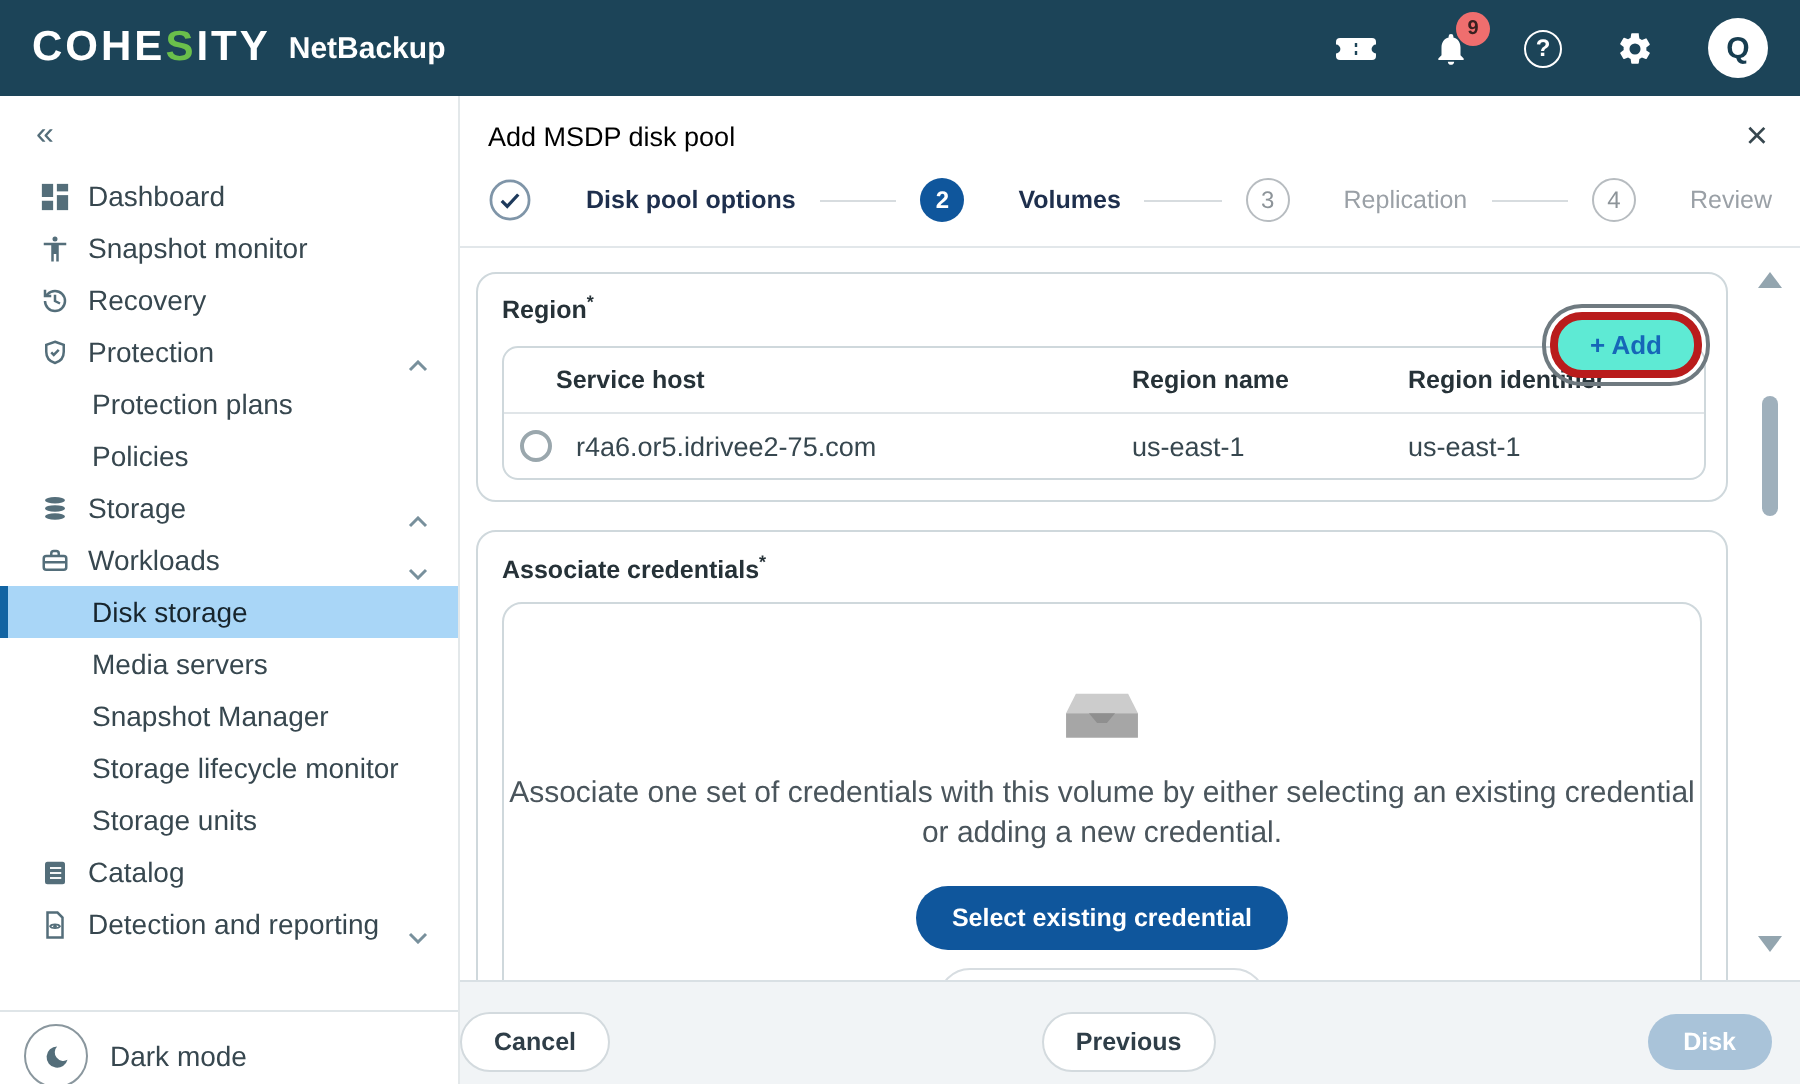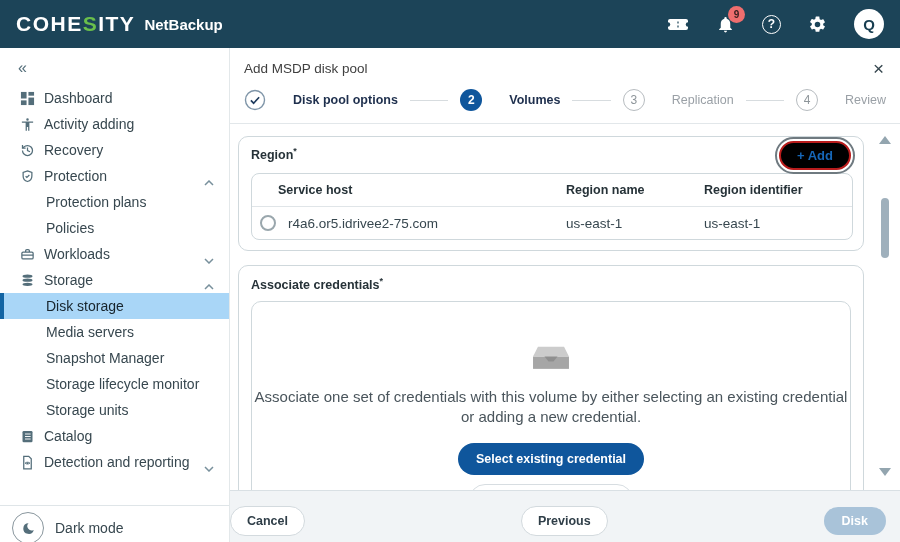--- a/index.html
+++ b/index.html
@@ -39,42 +39,42 @@
   .chevron { position:absolute; right:15px; top:10px; }
 
   .sidebar-footer { height:45px; border-top:1px solid #dfe5e8; display:flex;
     align-items:center; gap:11px; padding-left:12px; color:#37474f; font-size:14px; }
   .moon-circle { width:32px; height:32px; border:1px solid #8a979e; border-radius:50%;
     display:flex; align-items:center; justify-content:center; cursor:pointer; }
 
   
   .main { flex:1; display:flex; flex-direction:column; background:#fff; }
   .wizard-header { display:flex; align-items:center; padding:13px 16px 4px 14px; }
-  .wizard-title { font-size:13.5px; font-weight:500; color:#404040; }
+  .wizard-title { font-size:13.5px; font-weight:500; color:#000000; }
   .close-btn { margin-left:auto; color:#37474f; font-size:19px; line-height:14px; cursor:pointer; }
 
   .steps { display:flex; align-items:center; padding:9px 14px 12px 14px;
     border-bottom:1px solid #e2e7ea; }
   .step { display:flex; align-items:center; gap:8px; white-space:nowrap; }
   .step-circle { width:22px; height:22px; border-radius:50%; display:flex;
     align-items:center; justify-content:center; font-size:12px; font-weight:700; }
   .step.active .step-circle { background:#0f569c; color:#fff; }
   .step.upcoming .step-circle { border:1.5px solid #b7bcc0; color:#8d9499; font-weight:400; }
   .step-label { font-size:12.5px; font-weight:700; color:#1e2f4d;padding-left:19px; }
   .step.upcoming .step-label { color:#9aa0a6; font-weight:400; }
   .connector { flex:1; height:1px; background:#d7dcdf; margin:0 12px; }
 
   .content { flex:1; position:relative; padding:12px 36px 0 8px; overflow:hidden; }
   .section { border:1px solid #cfd8dc; border-radius:10px; }
   .section-label { font-size:12.5px; font-weight:700; color:#263238; }
   .section-label sup { font-size:9px; }
 
   .region-section { position:relative; padding:9px 10px 10px 12px; margin-bottom:14px; }
-  .add-btn { position:absolute; top:4px; right:12px; background:#000000;
-    border:2px solid #b91c1c; border-radius:16px; color:#1667b8; font-size:13px;
+  .add-btn { position:absolute; top:19px; right:12px; background:#5eead4;
+    border:4px solid #b91c1c; border-radius:16px; color:#1667b8; font-size:13px;
     font-weight:700; padding:5px 16px; cursor:pointer;
     outline:2px solid #6f7a80; outline-offset:2px; }
 
   .region-table { margin-top:11px; border:1px solid #cfd8dc; border-radius:8px; overflow:hidden; }
   table { width:100%; border-collapse:collapse; }
   thead th { text-align:left; font-size:12.5px; color:#263238; font-weight:700;
     padding:9px 8px 9px 8px; border-bottom:1px solid #e0e5e8; }
   thead th:first-child { padding-left:26px; }
   tbody td { font-size:13.5px; color:#37474f; padding:8px; }
   .host-cell { display:flex; align-items:center; }
@@ -164,21 +164,21 @@
         </span>
         <span class="nav-label">Dashboard</span>
       </div>
 
       <div class="nav-item">
         <span class="nav-icon">
           <svg width="15" height="15" viewBox="0 0 24 24">
               <path fill="#546e7a" d="M12 2a2 2 0 1 1 0 4 2 2 0 0 1 0-4zm9 7h-6v13h-2v-6h-2v6H9V9H3V7h18v2z"></path>
             </svg>
         </span>
-        <span class="nav-label">Activity adding</span>
+        <span class="nav-label">Snapshot monitor</span>
       </div>
 
       <div class="nav-item">
         <span class="nav-icon">
           <svg width="15" height="15" viewBox="0 0 24 24" fill="none" stroke="#546e7a" stroke-width="2">
               <path d="M4 12a8 8 0 1 0 8-8 8.3 8.3 0 0 0-6 2.6L4 8"></path>
               <path d="M4 3v5h5"></path>
               <path d="M12 7v5l4 2"></path>
             </svg>
         </span>
@@ -200,43 +200,43 @@
 
       <div class="nav-item sub">
         <span class="nav-label">Protection plans</span>
       </div>
       <div class="nav-item sub">
         <span class="nav-label">Policies</span>
       </div>
 
       <div class="nav-item">
         <span class="nav-icon">
+          <svg width="15" height="15" viewBox="0 0 24 24" fill="#546e7a">
+              <ellipse cx="12" cy="5" rx="8" ry="2.6"></ellipse>
+              <ellipse cx="12" cy="11.5" rx="8" ry="2.6"></ellipse>
+              <ellipse cx="12" cy="18" rx="8" ry="2.6"></ellipse>
+            </svg>
+        </span>
+        <span class="nav-label">Storage</span>
+        <span class="chevron"><svg width="10" height="6" viewBox="0 0 10 6" fill="none" stroke="#78909c" stroke-width="1.5">
+              <polyline points="1,5 5,1 9,5"></polyline>
+            </svg></span>
+      </div>
+
+      <div class="nav-item">
+        <span class="nav-icon">
           <svg width="15" height="15" viewBox="0 0 24 24" fill="none" stroke="#546e7a" stroke-width="2">
               <rect x="3" y="8" width="18" height="11" rx="2"></rect>
               <path d="M9 8V6a2 2 0 0 1 2-2h2a2 2 0 0 1 2 2v2"></path>
               <path d="M3 13h18"></path>
             </svg>
         </span>
         <span class="nav-label">Workloads</span>
         <span class="chevron"><svg width="10" height="6" viewBox="0 0 10 6" fill="none" stroke="#78909c" stroke-width="1.5">
               <polyline points="1,1 5,5 9,1"></polyline>
-            </svg></span>
-      </div>
-
-      <div class="nav-item">
-        <span class="nav-icon">
-          <svg width="15" height="15" viewBox="0 0 24 24" fill="#546e7a">
-              <ellipse cx="12" cy="5" rx="8" ry="2.6"></ellipse>
-              <ellipse cx="12" cy="11.5" rx="8" ry="2.6"></ellipse>
-              <ellipse cx="12" cy="18" rx="8" ry="2.6"></ellipse>
-            </svg>
-        </span>
-        <span class="nav-label">Storage</span>
-        <span class="chevron"><svg width="10" height="6" viewBox="0 0 10 6" fill="none" stroke="#78909c" stroke-width="1.5">
-              <polyline points="1,5 5,1 9,5"></polyline>
             </svg></span>
       </div>
 
       <div class="nav-item sub selected">
         <span class="nav-label">Disk storage</span>
       </div>
       <div class="nav-item sub">
         <span class="nav-label">Media servers</span>
       </div>
       <div class="nav-item sub">

